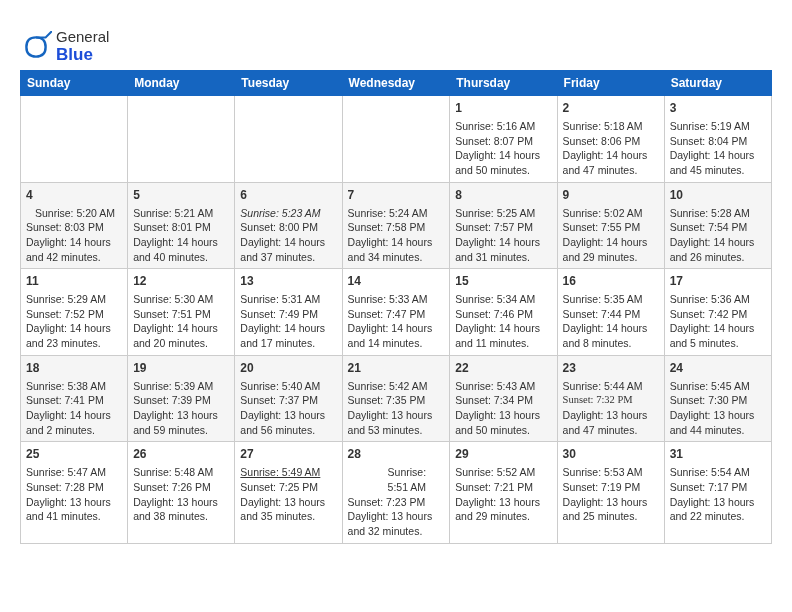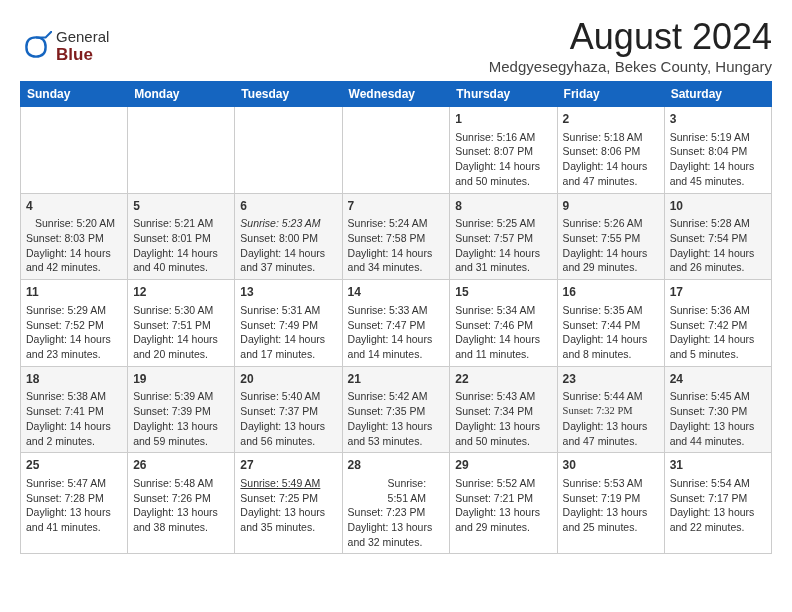--- a/index.html
+++ b/index.html
@@ -26,21 +26,21 @@
       flex-direction: column;
       line-height: 1.1;
     }
     .logo-general {
       font-size: 15px;
       color: #333;
       font-weight: normal;
     }
     .logo-blue {
       font-size: 17px;
-      color: #7f1d1d;
+      color: #1d4ed8;
       font-weight: bold;
     }
     .logo-icon {
       width: 32px;
       height: 32px;
       margin-right: 4px;
     }
     .title-area {
       text-align: right;
     }
@@ -99,24 +99,20 @@
     <svg class="logo-icon" viewBox="0 0 40 40">
       <path d="M8 20 Q8 8 20 8 Q32 8 32 20" stroke="#1565c0" stroke-width="3" fill="none"></path>
       <path d="M20 8 L32 8 L40 0" stroke="#1565c0" stroke-width="2.5" fill="none"></path>
       <path d="M32 20 Q32 32 20 32 Q8 32 8 20" stroke="#1565c0" stroke-width="3" fill="none"></path>
     </svg>
     <div class="logo-text">
       <span class="logo-general">General</span>
       <span class="logo-blue">Blue</span>
     </div>
   </div>
-  <div class="title-area">
-    <div class="cal-title">August 2024</div>
-    <div class="cal-subtitle">Medgyesegyhaza, Bekes County, Hungary</div>
-  </div>
 </div>
 
 <table>
   <thead>
     <tr>
     <th>Sunday</th>
         <th>Monday</th>
         <th>Tuesday</th>
         <th>Wednesday</th>
         <th>Thursday</th>
@@ -183,21 +179,21 @@
         </td>
         <td>
           <span class="day-num">8</span>
           <span style="display: block;">Sunrise: 5:25 AM</span>
           <span style="display: block;">Sunset: 7:57 PM</span>
           <span style="display: block;">Daylight: 14 hours</span>
           <span style="display: block;">and 31 minutes.</span>
         </td>
         <td>
           <span class="day-num">9</span>
-          <span style="display: block;">Sunrise: 5:26 AM</span>
+          <span style="display: block;">Sunrise: 5:02 AM</span>
           <span style="display: block;">Sunset: 7:55 PM</span>
           <span style="display: block;">Daylight: 14 hours</span>
           <span style="display: block;">and 29 minutes.</span>
         </td>
         <td>
           <span class="day-num">10</span>
           <span style="display: block;">Sunrise: 5:28 AM</span>
           <span style="display: block;">Sunset: 7:54 PM</span>
           <span style="display: block;">Daylight: 14 hours</span>
           <span style="display: block;">and 26 minutes.</span>

